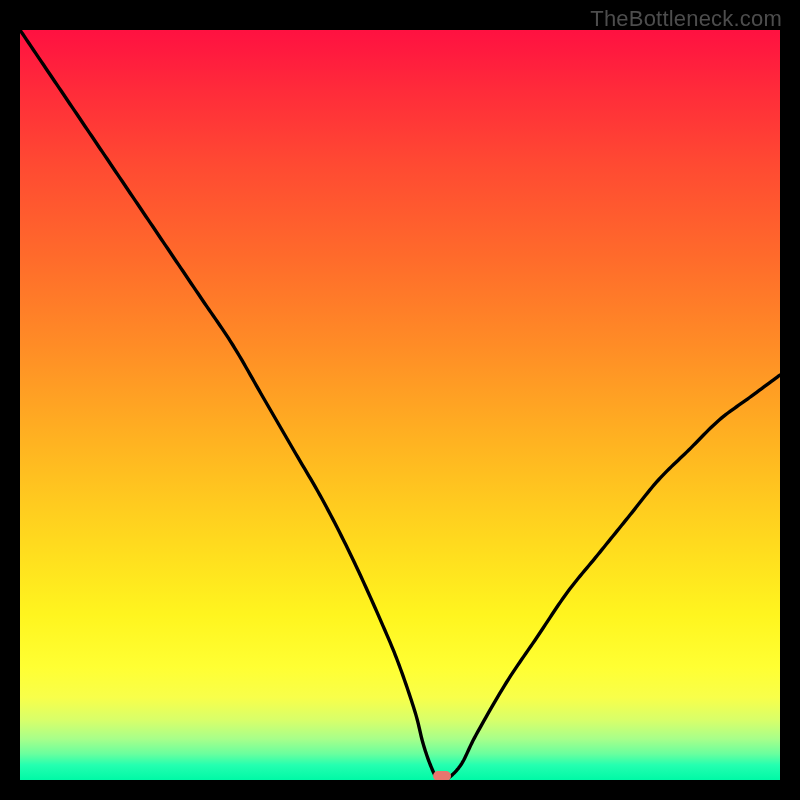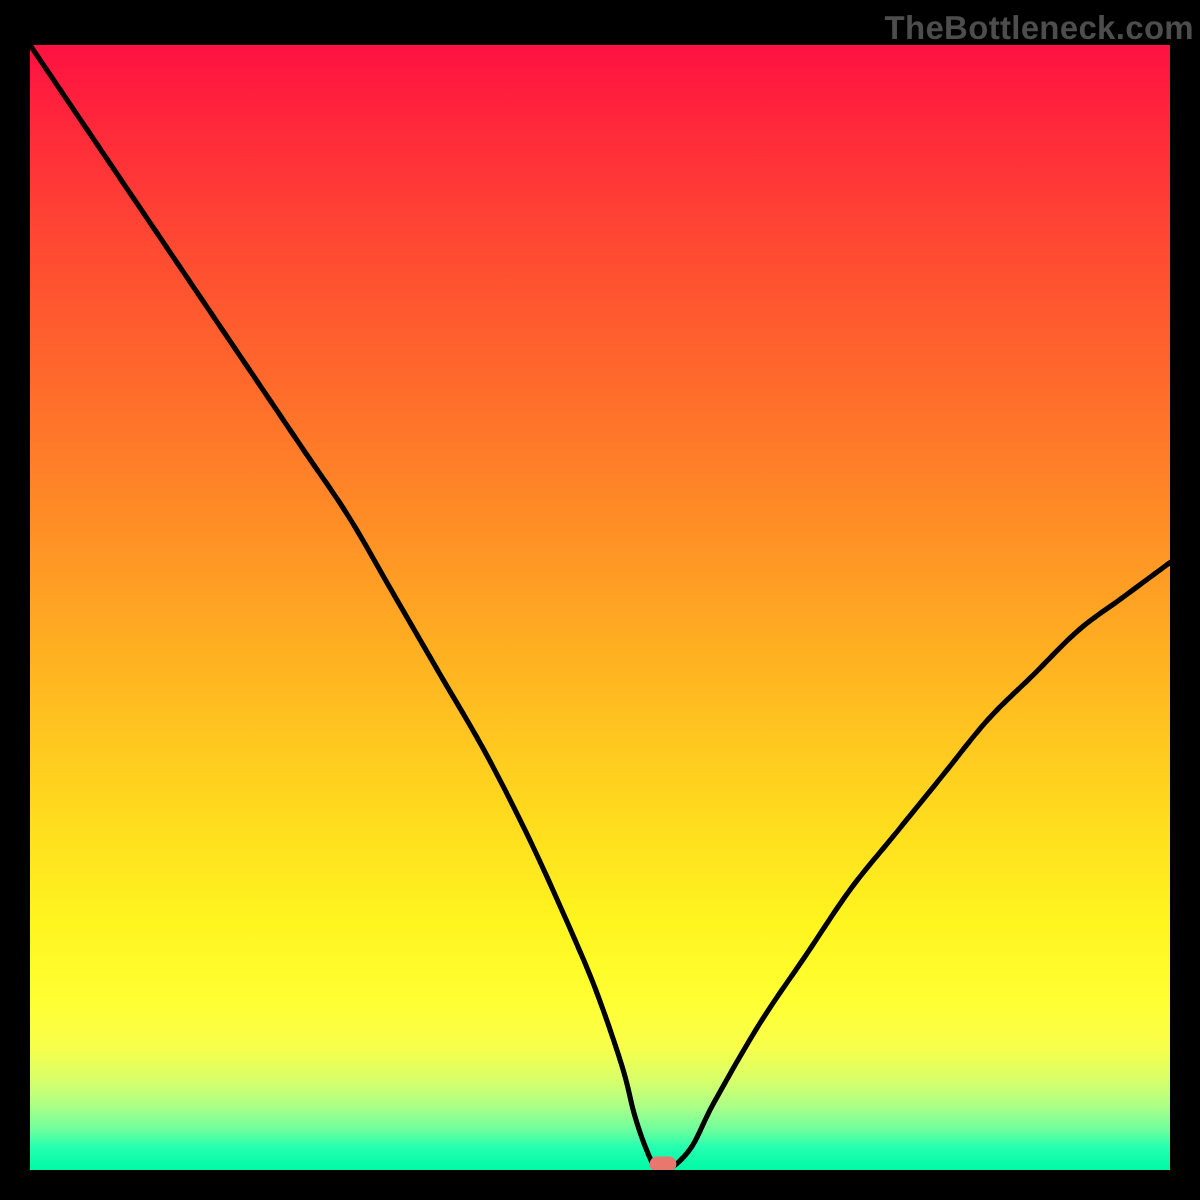--- a/index.html
+++ b/index.html
@@ -12,25 +12,25 @@
   }
   .container {
     position: relative;
     width: 800px;
     height: 800px;
     background: #000000;
   }
   .watermark {
     position: absolute;
     top: 6px;
-    right: 4px;
+    right: 18px;
     color: #4d4d4d;
     font-family: Arial, Helvetica, sans-serif;
     font-size: 22px;
-    font-weight: 700;
+    font-weight: 400;
     letter-spacing: 0.2px;
     z-index: 3;
   }
   .plot-area {
     position: absolute;
     left: 20px;
     top: 30px;
     width: 760px;
     height: 750px;
     overflow: hidden;

